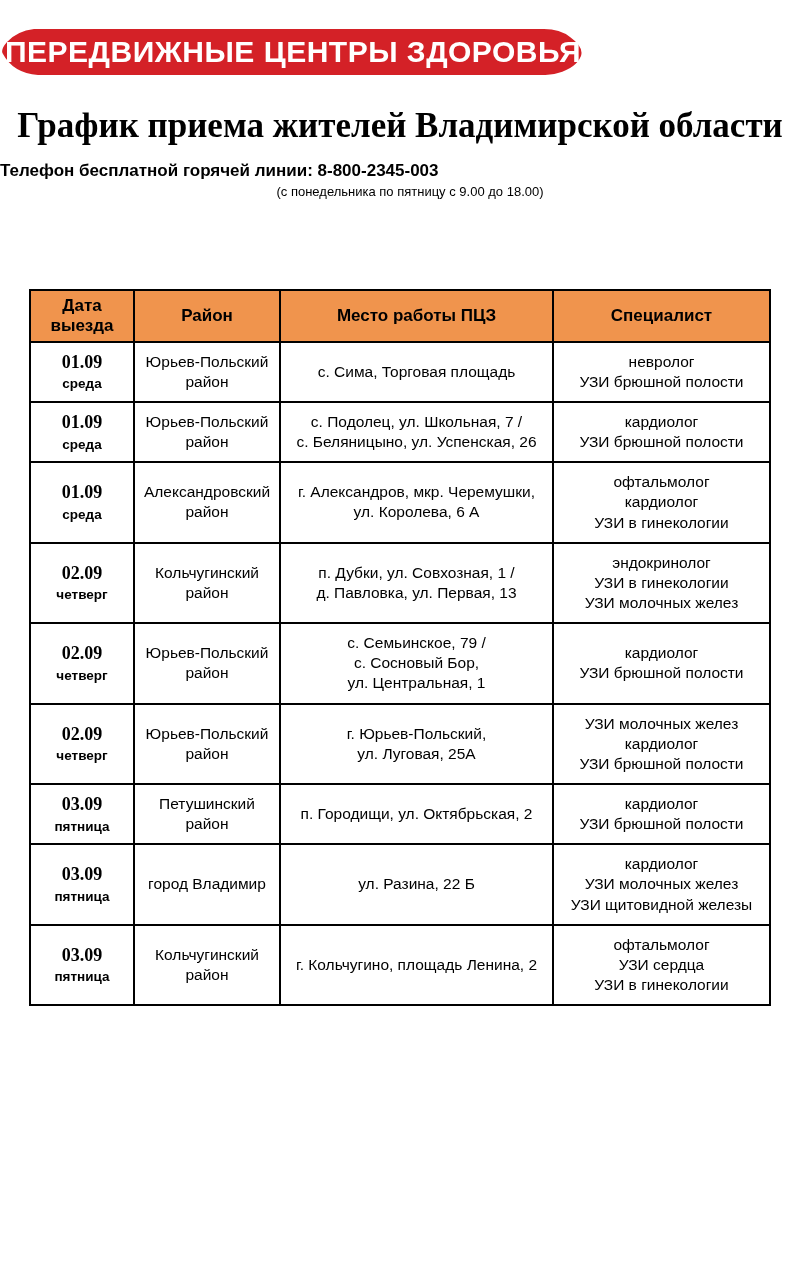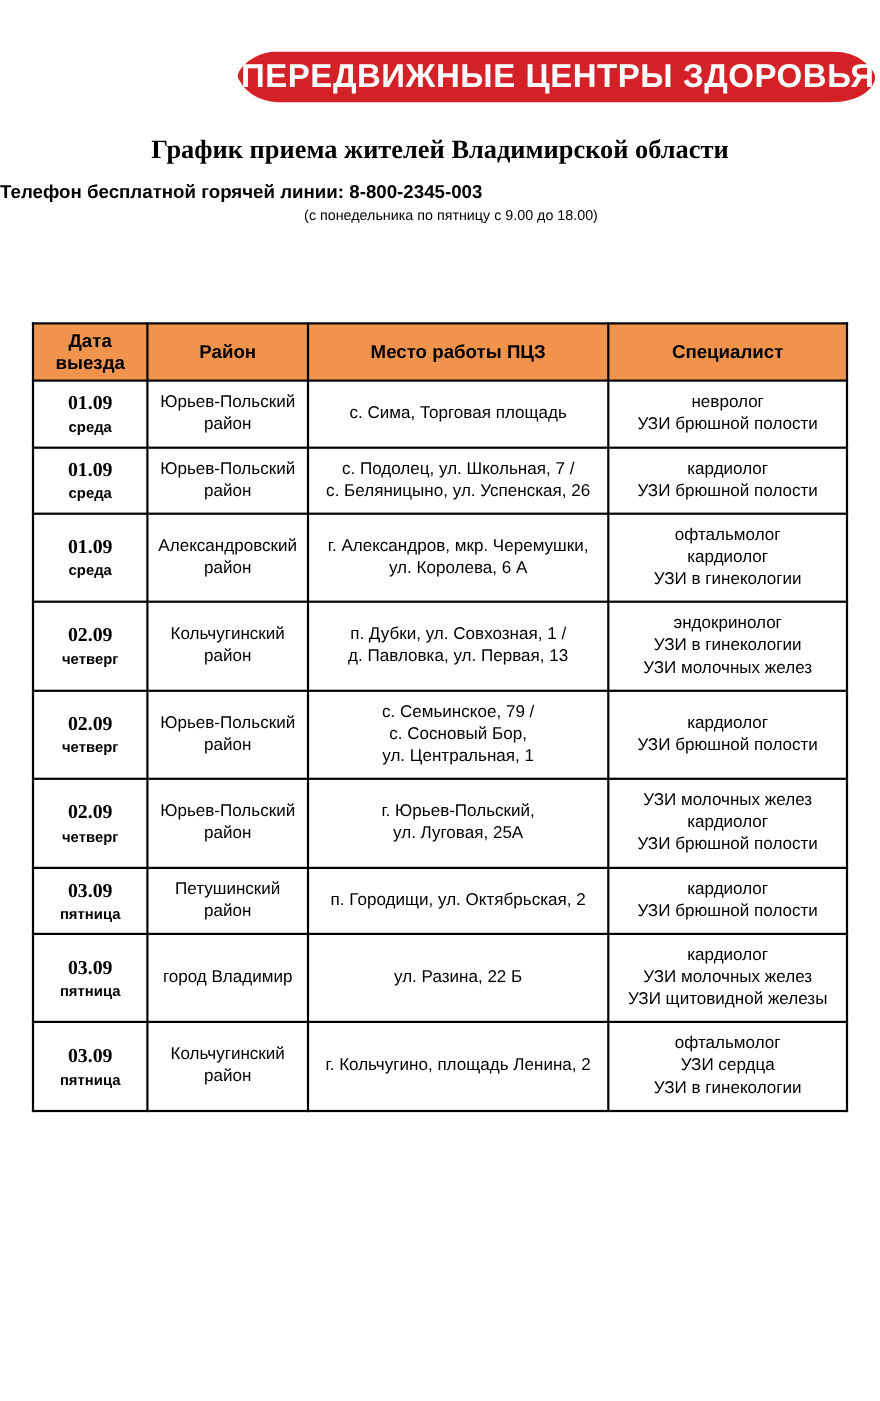--- a/index.html
+++ b/index.html
@@ -3,35 +3,35 @@
 <meta charset="utf-8">
 <style>
   html,body{margin:0;padding:0;}
   body{
     width:800px;height:1274px;
     background:#ffffff;
     font-family:"Liberation Sans",sans-serif;
     color:#000;
     overflow:hidden;
   }
-  .banner-wrap{display:flex;justify-content:flex-end;padding-top:44px;}
+  .banner-wrap{display:flex;justify-content:flex-start;padding-top:26px;}
   .banner{position:relative;width:586px;height:52px;}
   .banner svg{position:absolute;left:0;top:0;width:100%;height:100%;}
   .banner .banner-label{
     position:absolute;inset:0;
     display:flex;align-items:center;justify-content:center;
     color:#fff;font-weight:bold;font-size:30px;letter-spacing:0.5px;
     white-space:nowrap;
   }
   .page-title{
     margin:27px 0 0 0;
     text-align:center;
     font-family:"Liberation Serif",serif;
     font-weight:bold;
-    font-size:24px;
+    font-size:35px;
     line-height:1.22;
   }
   .hotline{margin-top:13px;font-weight:bold;font-size:17px;}
   .hours{margin-top:3px;text-align:center;font-size:13px;margin-left:20px;}
   table.schedule{
     border-collapse:collapse;
     table-layout:fixed;
     width:740px;
     margin:90px auto 0 auto;
   }

